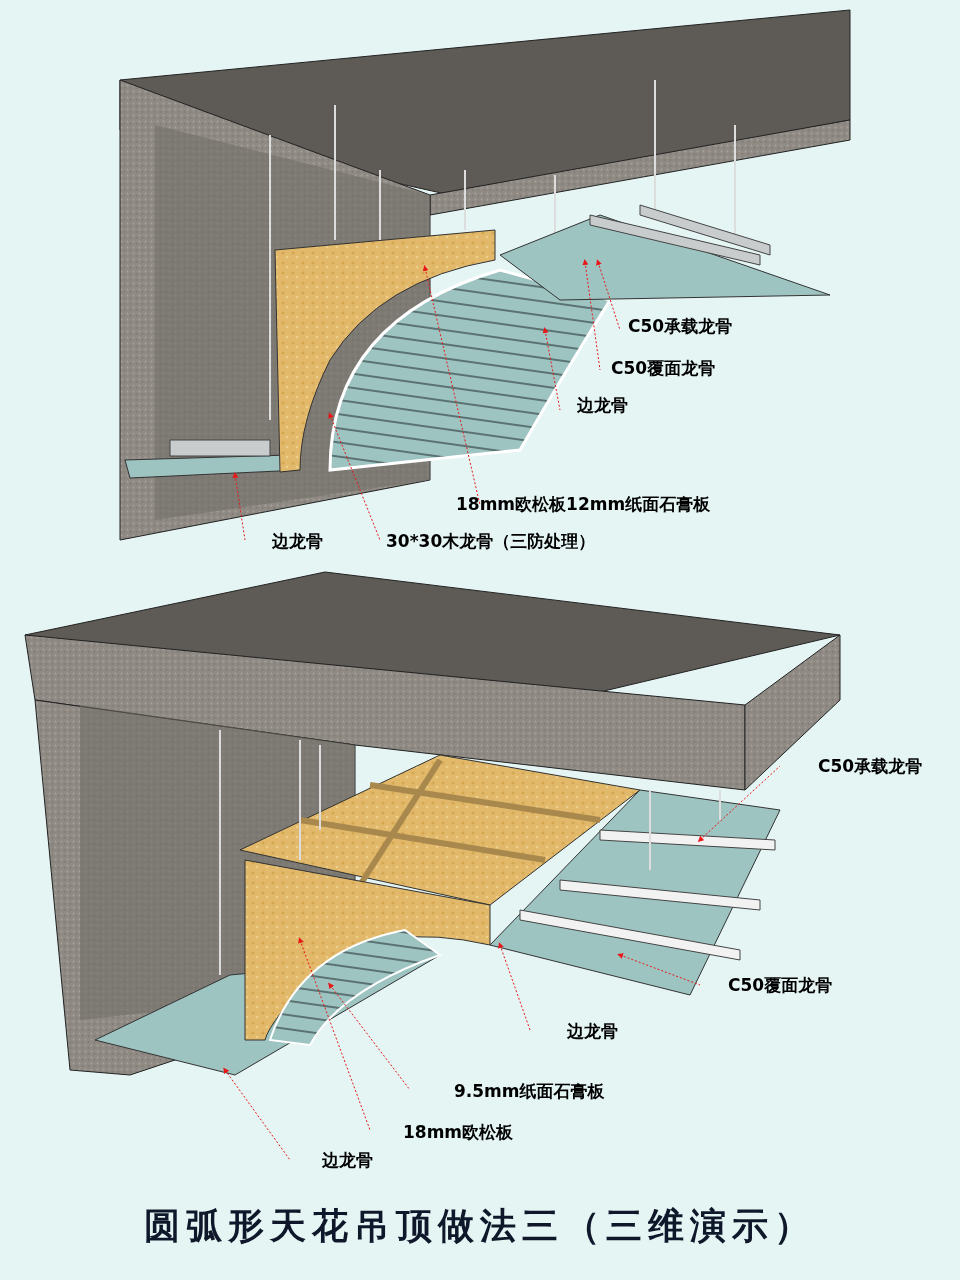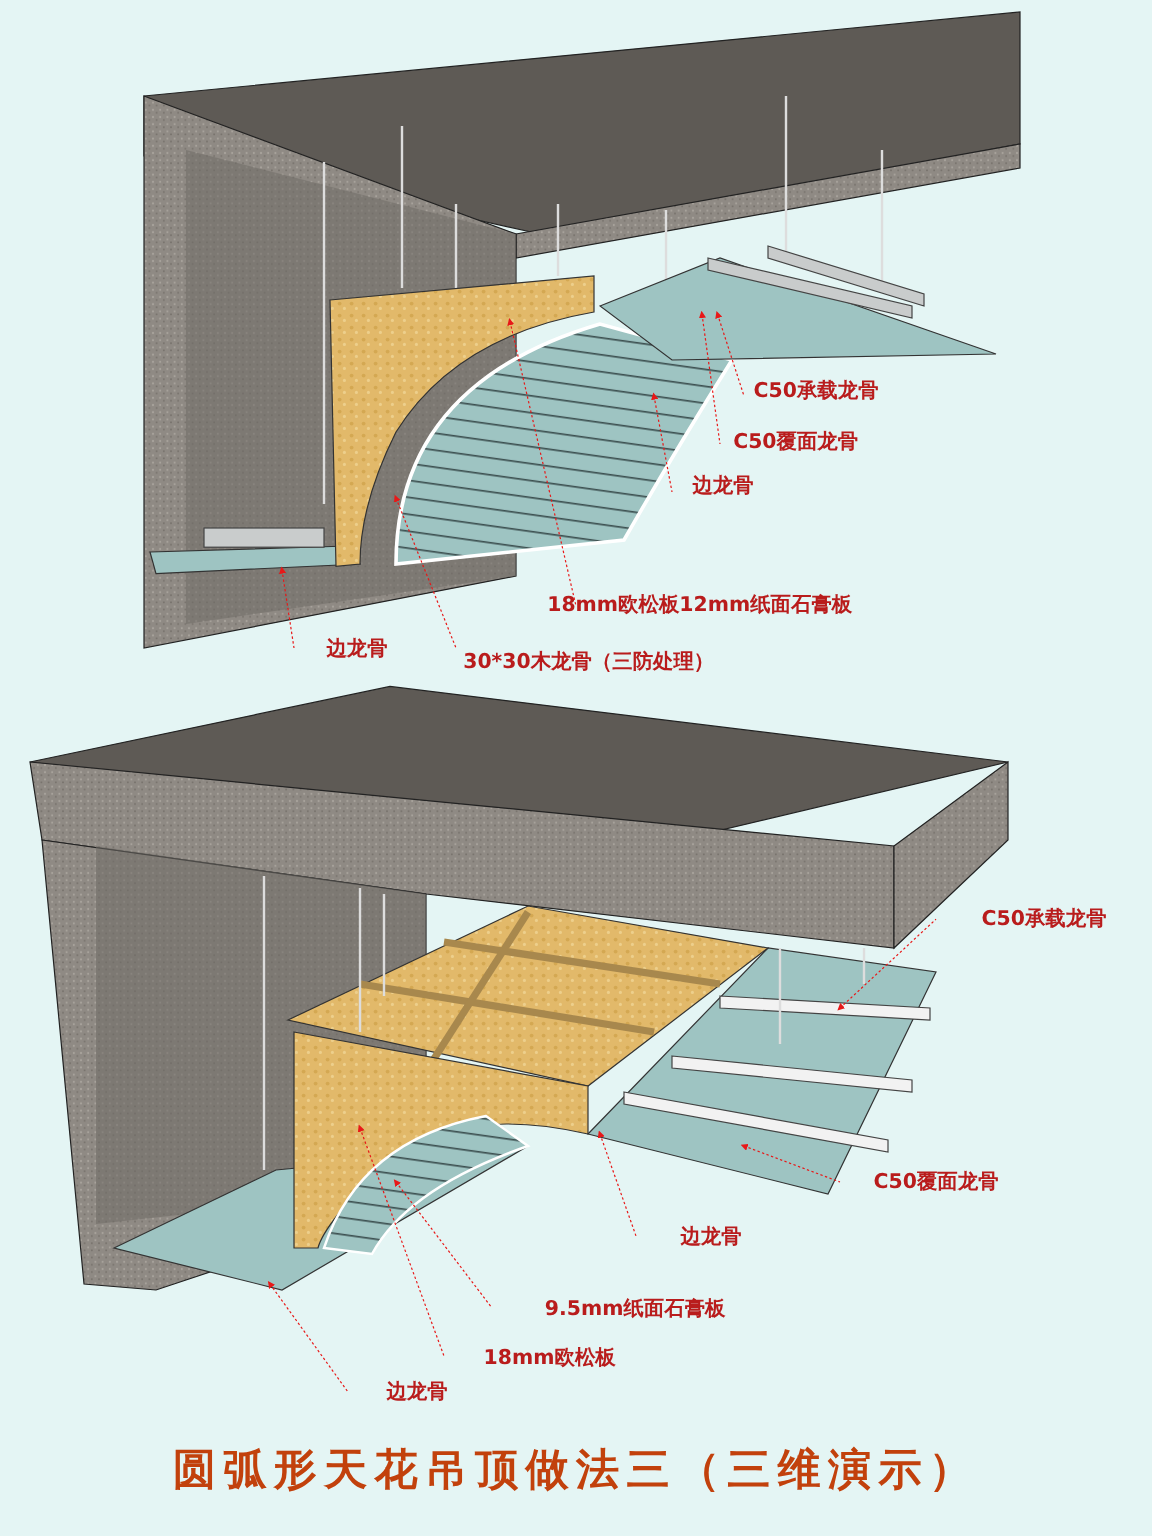--- a/index.html
+++ b/index.html
@@ -5,36 +5,36 @@
   html, body { margin: 0; padding: 0; }
   body {
     width: 960px; height: 1280px; overflow: hidden;
     background: #e4f5f4;
     font-family: "DejaVu Sans", "Liberation Sans", sans-serif;
     position: relative;
   }
   .canvas { position: absolute; left: 0; top: 0; width: 960px; height: 1280px; }
   .label {
     position: absolute;
-    color: #b91c1c;
+    color: #000000;
     font-family: "DejaVu Sans", sans-serif;
     font-weight: bold;
     font-size: 17px;
     white-space: nowrap;
     line-height: 1;
   }
   .title {
     position: absolute;
     left: 0; top: 1208px; width: 960px;
     text-align: center;
     font-family: "DejaVu Sans", sans-serif;
     font-weight: bold;
     font-size: 36px;
     letter-spacing: 6px;
-    color: #c2410c;
+    color: #0f172a;
     line-height: 1;
   }
 </style>
 </head>
 <body>
 
 <svg class="canvas" viewBox="0 0 960 1280" xmlns="http://www.w3.org/2000/svg">
   <defs>
     <pattern id="concrete" width="6" height="6" patternUnits="userSpaceOnUse">
       <rect width="6" height="6" fill="#8f8a84"></rect>
@@ -138,21 +138,21 @@
       <line x1="225" y1="1070" x2="290" y2="1160" marker-start="url(#arrow)"></line>
     </g>
   </g>
 </svg>
 
 <div class="label" style="left:628px;top:318px;">C50承载龙骨</div>
 <div class="label" style="left:611px;top:360px;">C50覆面龙骨</div>
 <div class="label" style="left:577px;top:397px;">边龙骨</div>
 <div class="label" style="left:456px;top:496px;">18mm欧松板12mm纸面石膏板</div>
 <div class="label" style="left:272px;top:533px;">边龙骨</div>
-<div class="label" style="left:386px;top:544px;text-align:center;">30*30木龙骨（三防处理）</div>
+<div class="label" style="left:386px;top:533px;text-align:center;">30*30木龙骨（三防处理）</div>
 
 <div class="label" style="left:818px;top:758px;">C50承载龙骨</div>
 <div class="label" style="left:728px;top:977px;">C50覆面龙骨</div>
 <div class="label" style="left:567px;top:1023px;">边龙骨</div>
 <div class="label" style="left:454px;top:1083px;">9.5mm纸面石膏板</div>
 <div class="label" style="left:403px;top:1124px;text-align:center;">18mm欧松板</div>
 <div class="label" style="left:322px;top:1152px;">边龙骨</div>
 
 <div class="title">圆弧形天花吊顶做法三（三维演示）</div>
 

